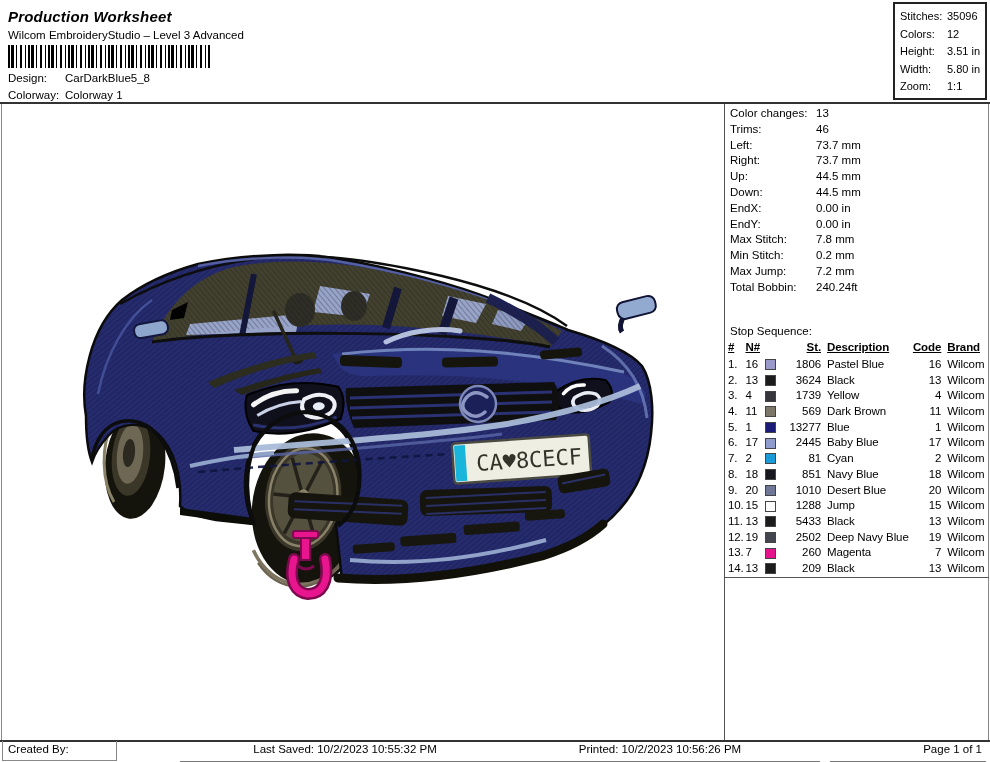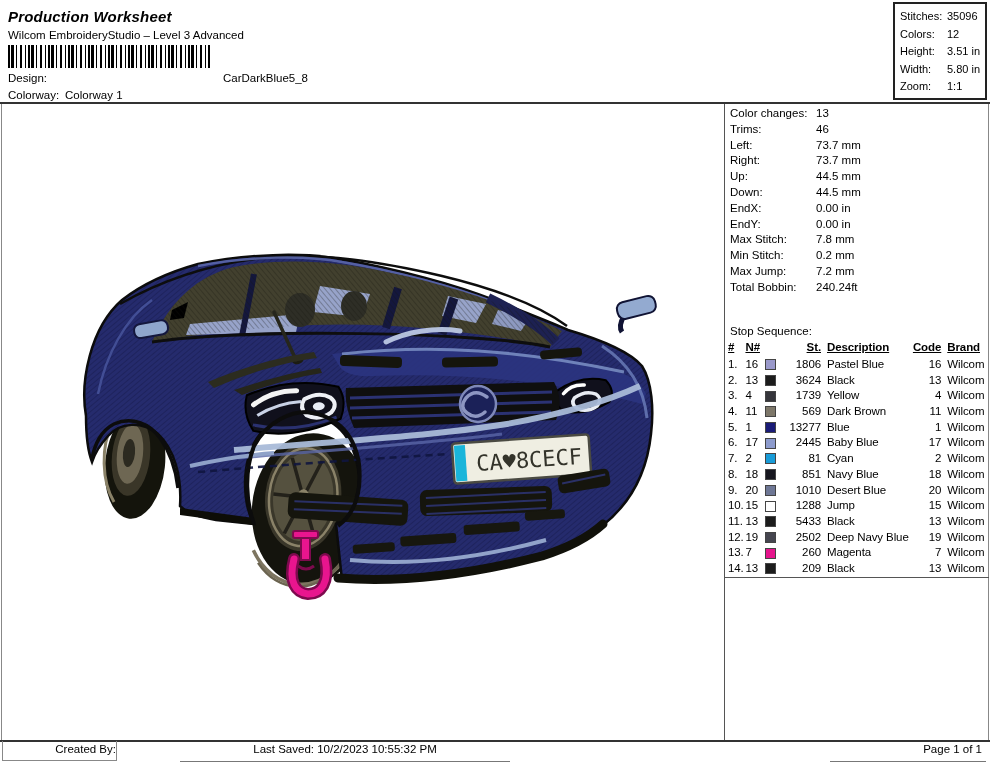--- a/index.html
+++ b/index.html
@@ -6,21 +6,21 @@
   .page{position:relative;width:990px;height:762px;background:#fff;overflow:hidden;
         font-family:"Liberation Sans","DejaVu Sans",sans-serif;color:#000;}
   .abs{position:absolute;}
   
   .hdr-title{left:8px;top:8px;font-size:15px;font-weight:bold;letter-spacing:.2px;font-style:italic;}
   .hdr-sub{left:8px;top:29px;font-size:11.5px;}
   .barcode{left:8px;top:45px;width:202px;height:23px;
      background:repeating-linear-gradient(90deg,#000 0 2px,#fff 2px 3px,#000 3px 6px,#fff 6px 8px,#000 8px 9px,#fff 9px 12px,#000 12px 14px,#fff 14px 17px,#000 17px 18px,#fff 18px 20px);}
   .kvrow{font-size:11.5px;display:flex;}
   .kvrow .k{width:57px;}
-  .hdr-design{left:8px;top:72px;width:300px;justify-content:space-between;}
+  .hdr-design{left:8px;top:72px;width:300px;}
   .hdr-colorway{left:8px;top:89px;width:300px;}
   
   .sumbox{left:893px;top:2px;width:94px;height:98px;border:2px solid #222;box-sizing:border-box;padding:4px 0 0 5px;}
   .sumrow{display:flex;font-size:11px;line-height:17.5px;}
   .sumrow .k{width:47px;}
   
   .hline-top{left:0;top:102px;width:990px;height:2px;background:#333;}
   .vline-main{left:724px;top:104px;width:1px;height:636px;background:#555;}
   .vline-left{left:1px;top:104px;width:1px;height:636px;background:#888;}
   .vline-right{left:988px;top:104px;width:1px;height:636px;background:#888;}
@@ -38,21 +38,21 @@
   .shead .hu{text-decoration:underline;}
   .c-num{width:18px;}
   .c-needle{width:20px;}
   .c-sw{width:16px;display:flex;align-items:center;}
   .c-st{width:42px;text-align:right;}
   .c-desc{width:86px;padding-left:6px;}
   .c-code{width:32px;text-align:right;}
   .c-brand{width:40px;padding-left:6px;}
   .swatch{display:inline-block;width:11px;height:11px;border:1px solid #444;box-sizing:border-box;}
   
-  .ft{top:741px;height:18px;font-size:11.5px;padding-top:2px;border-bottom:1px solid #777;box-sizing:content-box;text-align:right;}
+  .ft{top:741px;height:18px;font-size:11.5px;padding-top:2px;border-bottom:1px solid #777;box-sizing:content-box;}
   .ft-created{left:2px;width:108px;padding-left:5px;border:1px solid #888;border-top:none;height:17px;}
   .ft-saved{left:180px;width:330px;text-align:center;}
   .ft-printed{left:500px;width:320px;text-align:center;}
   .ft-page{left:830px;width:152px;text-align:right;padding-right:4px;}
   
   .design{left:2px;top:104px;}
 </style>
 </head>
 <body>
 
@@ -528,15 +528,16 @@
       <path d="M 292,455 C 286,478 294,489 306,490 C 319,490 328,479 323,455" fill="none" stroke="#7d0a4e" stroke-width="12" stroke-linecap="round"></path>
       <path d="M 292,455 C 286,478 294,489 306,490 C 319,490 328,479 323,455" fill="none" stroke="#e8158e" stroke-width="7" stroke-linecap="round"></path>
       <rect x="299" y="432" width="9" height="24" fill="#e8158e" stroke="#7d0a4e" stroke-width="2"></rect>
       <rect x="291" y="427" width="25" height="7" rx="2" fill="#e8158e" stroke="#7d0a4e" stroke-width="2"></rect>
       <path d="M 296,462 q 8,6 16,0" stroke="#7d0a4e" stroke-width="3" fill="none"></path>
     </g>
   </svg>
 
   <div class="abs ft ft-created">Created By:</div>
   <div class="abs ft ft-saved">Last Saved: 10/2/2023 10:55:32 PM</div>
+  <div class="abs ft ft-printed">Printed: 10/2/2023 10:56:26 PM</div>
   <div class="abs ft ft-page">Page 1 of 1</div>
 
 </div>
 
 </body></html>

